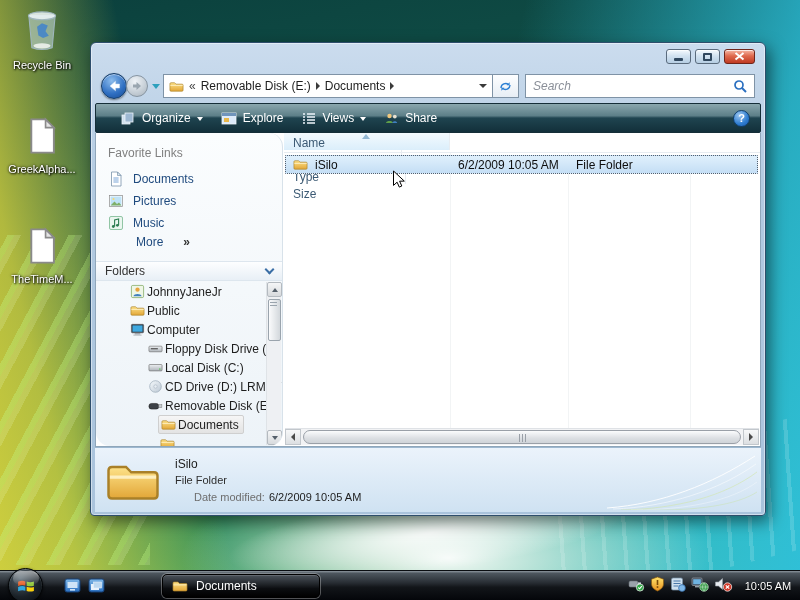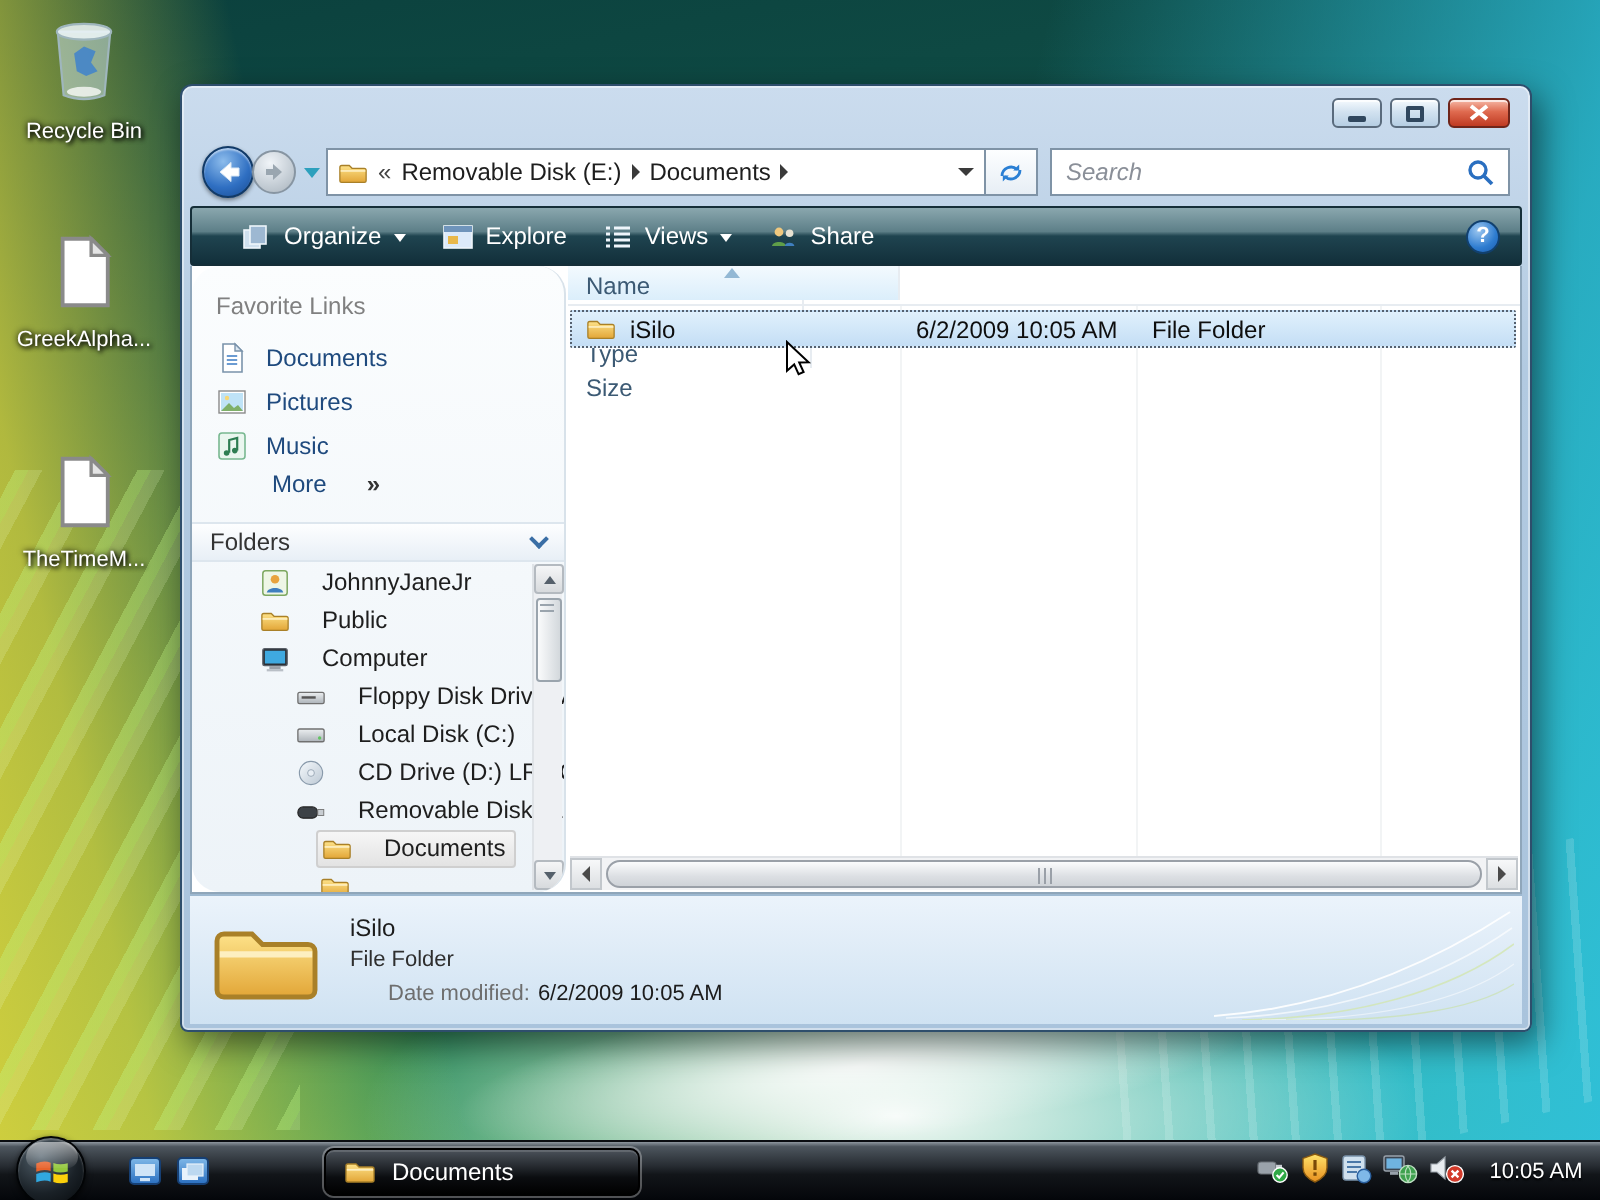--- a/index.html
+++ b/index.html
@@ -74,21 +74,21 @@
   .navpane{position:absolute;left:0;top:0;bottom:0;width:187px;background:linear-gradient(#fbfdfe,#edf3f8);border-right:1px solid #d8e2ea;overflow:hidden;border-radius:14px;}
   .fav-title{position:absolute;left:12px;top:13px;color:#808080;font-size:12px;}
   .fav-link{position:absolute;left:12px;display:flex;align-items:center;gap:9px;font-size:12px;color:#1f4a7e;height:19px;}
   .more-row{position:absolute;left:40px;top:102px;font-size:12px;color:#1f4a7e;display:flex;gap:20px;align-items:center;}
   .more-chevrons{color:#333;font-weight:bold;letter-spacing:-1px;}
   .folders-bar{position:absolute;left:0;right:0;top:128px;height:20px;display:flex;align-items:center;padding:0 9px;font-size:12px;color:#333;
     background:linear-gradient(#fdfeff,#e8eff6);border-top:1px solid #dde6ee;border-bottom:1px solid #dde6ee;}
   .chev-down{margin-left:auto;width:7px;height:7px;border-right:2px solid #3a6ea5;border-bottom:2px solid #3a6ea5;transform:rotate(45deg);margin-top:-4px;}
   .tree{position:absolute;left:0;right:0;top:149px;bottom:0;overflow:hidden;font-size:12px;color:#1e1e1e;}
   .tree-row{height:19px;display:flex;align-items:center;}
-  .row-inner{display:flex;gap:16px;padding:1px 4px 1px 2px;white-space:nowrap;}
+  .row-inner{display:flex;align-items:center;gap:2px;padding:1px 4px 1px 2px;white-space:nowrap;}
   .row-inner.sel{background:linear-gradient(#f6f6f6,#e3e3e3);border:1px solid #cfcfcf;border-radius:2px;}
   .tree-scroll{position:absolute;right:1px;top:149px;bottom:1px;width:15px;background:#eef0f3;border-left:1px solid #dfe3e7;}
   .ts-btn{position:absolute;left:0;width:15px;height:15px;background:linear-gradient(#f5f6f7,#d7dadd);border:1px solid #b4bac0;border-radius:2px;
     display:flex;align-items:center;justify-content:center;}
   .ts-up{top:0;} .ts-down{bottom:0;}
   .ts-thumb{position:absolute;left:1px;top:17px;width:13px;height:42px;border:1px solid #9aa4ad;border-radius:2px;
     background:linear-gradient(90deg,#fafbfc,#d3d8dc);}
   .ts-grip{position:absolute;left:3px;top:17px;width:7px;height:1px;background:#9aa4ad;box-shadow:0 3px 0 #9aa4ad,0 6px 0 #9aa4ad;}
   .tri-up-s{width:0;height:0;border-bottom:4px solid #55606b;border-left:3.5px solid transparent;border-right:3.5px solid transparent;}
   .tri-dn-s{width:0;height:0;border-top:4px solid #55606b;border-left:3.5px solid transparent;border-right:3.5px solid transparent;}

